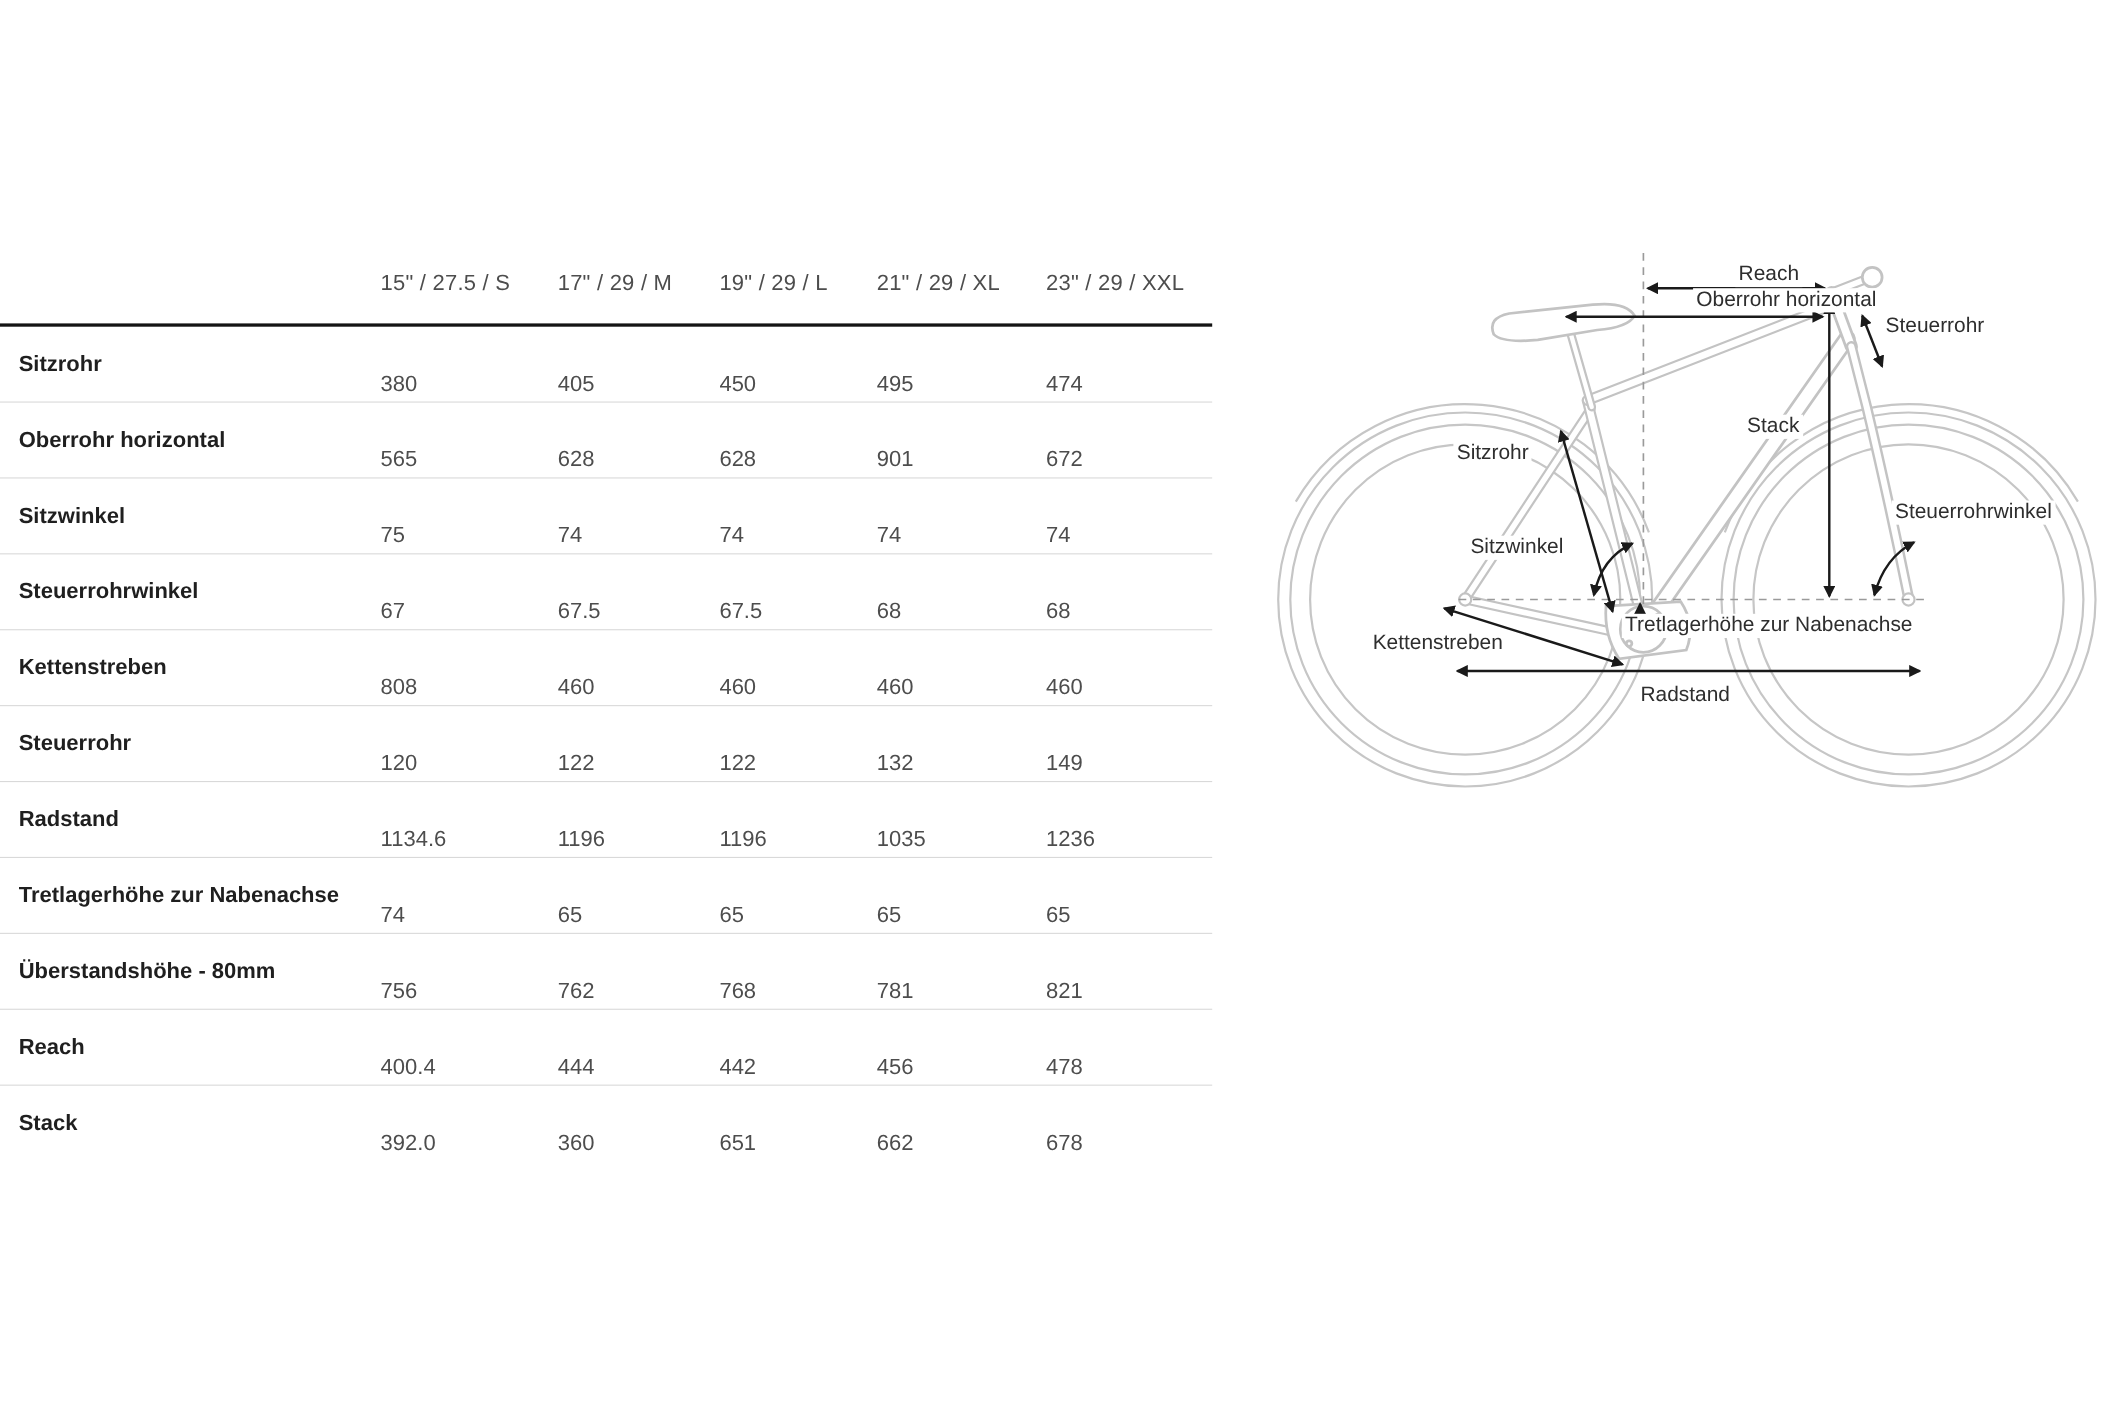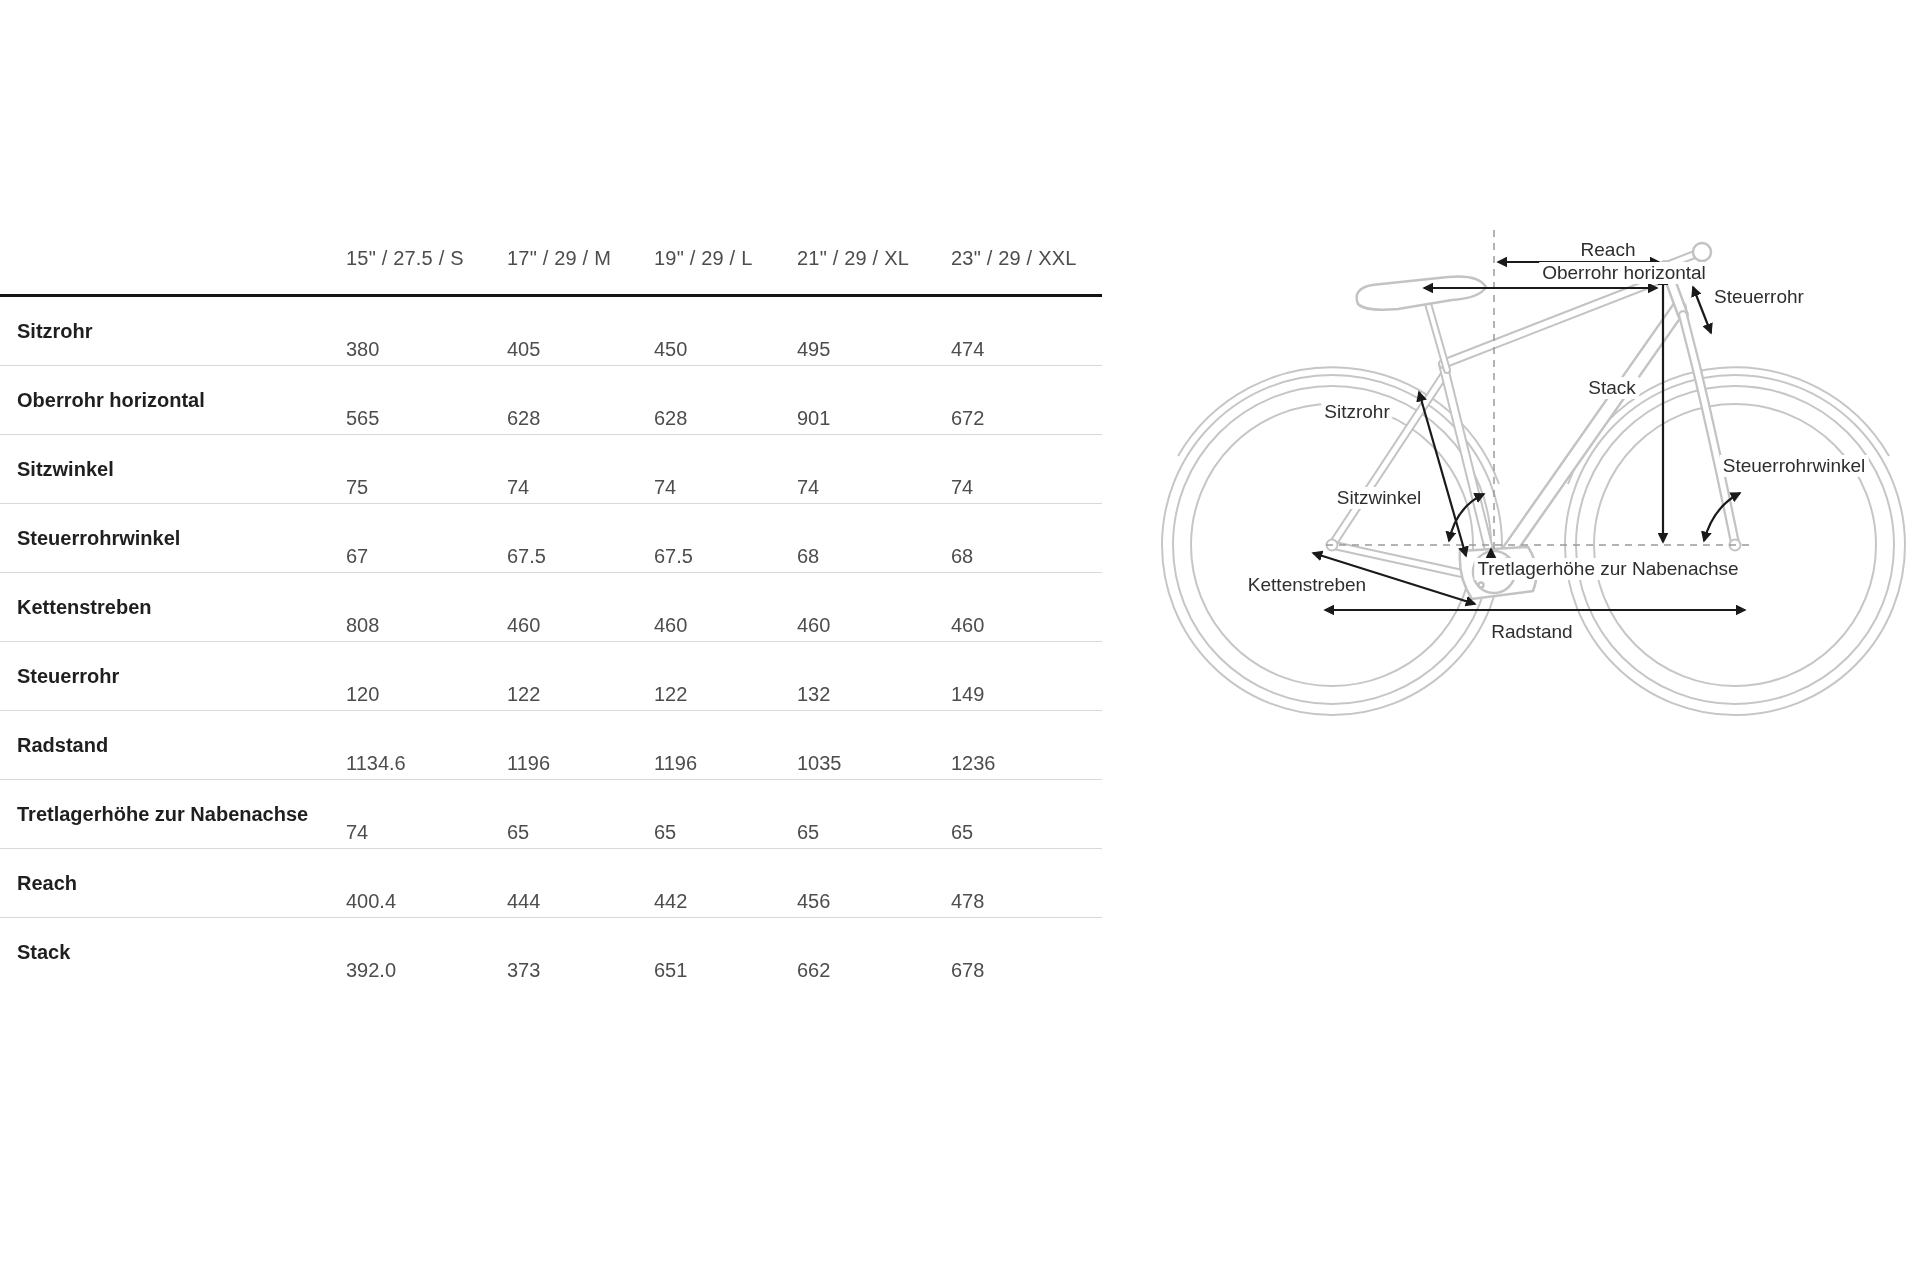--- a/index.html
+++ b/index.html
@@ -149,31 +149,39 @@
         </div>
         <div class="geo-grid geo-row">
           <div class="geo-cell label">Tretlagerhöhe zur Nabenachse</div>
           <div class="geo-cell value">74</div>
           <div class="geo-cell value">65</div>
           <div class="geo-cell value">65</div>
           <div class="geo-cell value">65</div>
           <div class="geo-cell value">65</div>
         </div>
         <div class="geo-grid geo-row">
+          <div class="geo-cell label">Überstandshöhe - 80mm</div>
+          <div class="geo-cell value">756</div>
+          <div class="geo-cell value">762</div>
+          <div class="geo-cell value">768</div>
+          <div class="geo-cell value">781</div>
+          <div class="geo-cell value">821</div>
+        </div>
+        <div class="geo-grid geo-row">
           <div class="geo-cell label">Reach</div>
           <div class="geo-cell value">400.4</div>
           <div class="geo-cell value">444</div>
           <div class="geo-cell value">442</div>
           <div class="geo-cell value">456</div>
           <div class="geo-cell value">478</div>
         </div>
         <div class="geo-grid geo-row">
           <div class="geo-cell label">Stack</div>
           <div class="geo-cell value">392.0</div>
-          <div class="geo-cell value">373</div>
+          <div class="geo-cell value">360</div>
           <div class="geo-cell value">651</div>
           <div class="geo-cell value">662</div>
           <div class="geo-cell value">678</div>
         </div>
       </div>
   </div>
 
   <div class="diagram">
     <svg width="780" height="560" viewBox="1140 170 780 560" xmlns="http://www.w3.org/2000/svg">
       <defs>

